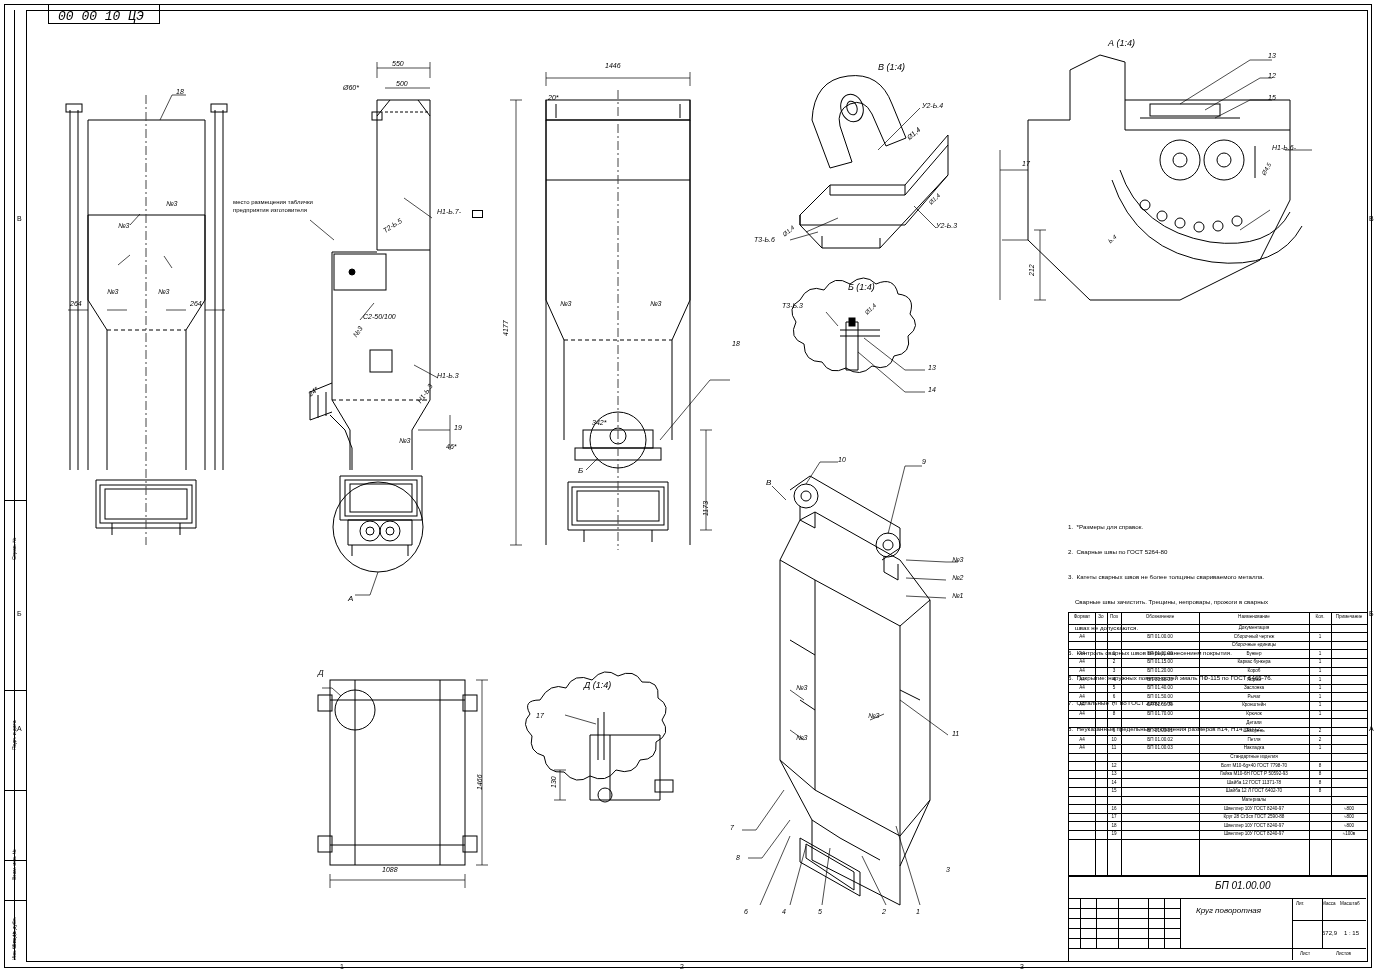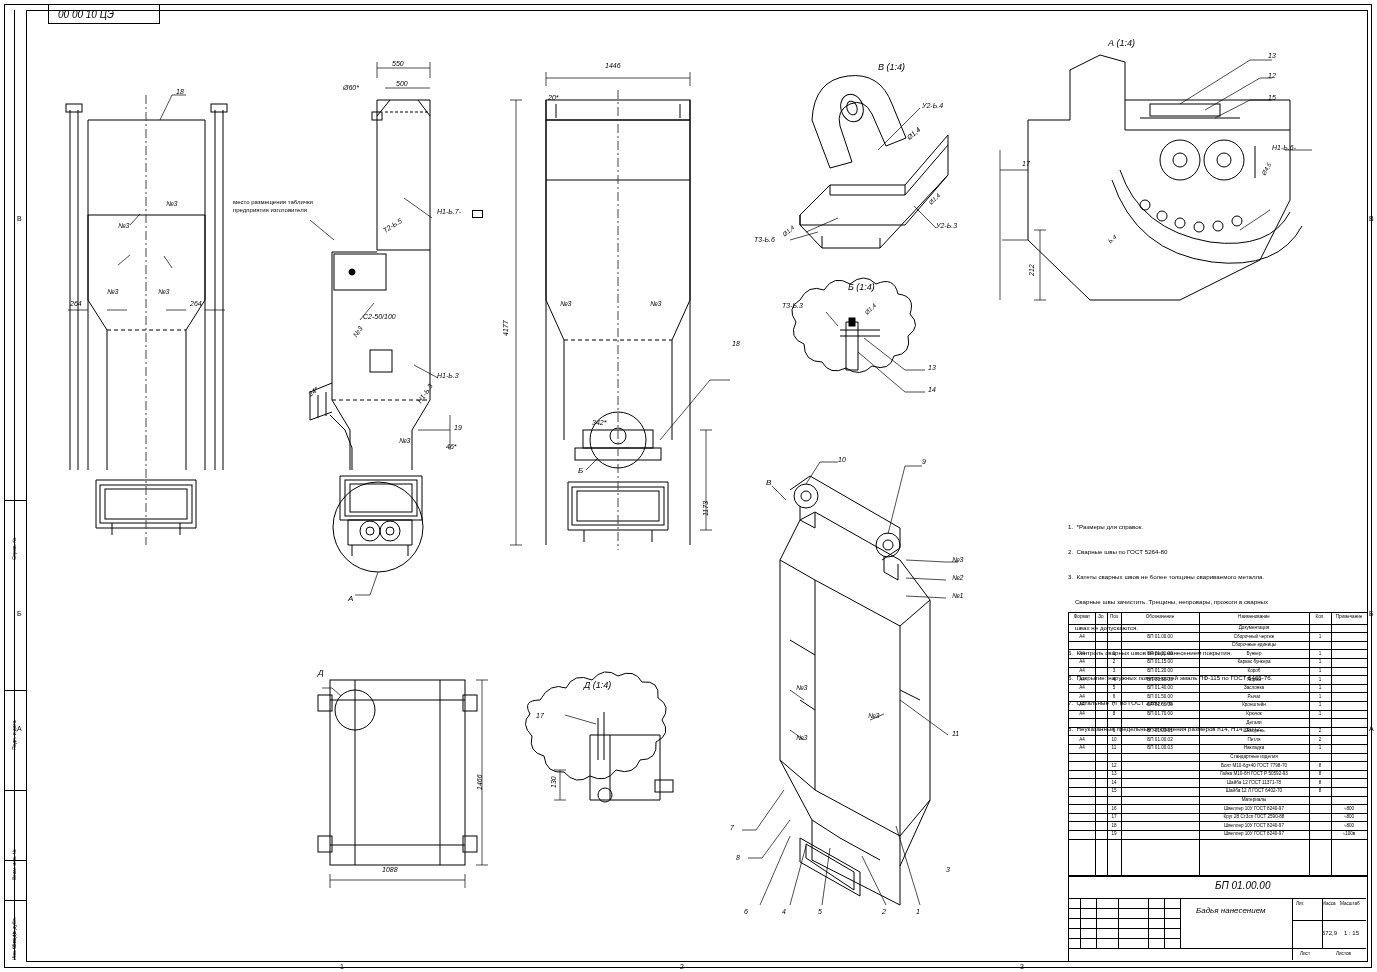--- a/index.html
+++ b/index.html
@@ -23,21 +23,21 @@
   .big{font-size:10px;font-style:italic;}
 </style>
 </head>
 <body>
 
 <div class="sheet">
   <div class="frame-outer"></div>
   <div class="frame-inner"></div>
 
   <div class="box" style="left:48px;top:4px;width:110px;height:18px;"></div>
-  <div class="lbl it" style="left:58px;top:9px;font-size:10px;">00 00 10 ЦЭ</div>
+  <div class="lbl it" style="left:58px;top:9px;font-size:13px;font-family:Liberation Mono, monospace;">00 00 10 ЦЭ</div>
 
   <div class="ln vl" style="left:26px;top:10px;height:950px;"></div>
   <div class="ln vl" style="left:14px;top:10px;height:950px;"></div>
   <div class="ln hl" style="left:4px;top:500px;width:22px;"></div>
   <div class="ln hl" style="left:4px;top:690px;width:22px;"></div>
   <div class="ln hl" style="left:4px;top:790px;width:22px;"></div>
   <div class="ln hl" style="left:4px;top:860px;width:22px;"></div>
   <div class="ln hl" style="left:4px;top:900px;width:22px;"></div>
 
   <div style="position:absolute;left:11px;top:560px;transform:rotate(-90deg);transform-origin:left top;font-size:5px;">Справ. №</div>
@@ -575,21 +575,21 @@
   <div class="ln vl" style="left:1096px;top:898px;height:50px;"></div>
   <div class="ln vl" style="left:1118px;top:898px;height:50px;"></div>
   <div class="ln vl" style="left:1148px;top:898px;height:50px;"></div>
   <div class="ln vl" style="left:1164px;top:898px;height:50px;"></div>
   <div class="ln hl" style="left:1068px;top:908px;width:112px;"></div>
   <div class="ln hl" style="left:1068px;top:918px;width:112px;"></div>
   <div class="ln hl" style="left:1068px;top:928px;width:112px;"></div>
   <div class="ln hl" style="left:1068px;top:938px;width:112px;"></div>
 
   <div class="lbl it big" style="left:1215px;top:880px;">БП 01.00.00</div>
-  <div class="lbl it" style="left:1196px;top:906px;font-size:8px;">Бадья нанесением</div>
+  <div class="lbl it" style="left:1196px;top:906px;font-size:8px;">Круг поворотная</div>
   <div class="tbl-cell" style="left:1296px;top:901px;">Лит.</div>
   <div class="tbl-cell" style="left:1322px;top:901px;">Масса</div>
   <div class="tbl-cell" style="left:1340px;top:901px;">Масштаб</div>
   <div class="tbl-cell" style="left:1322px;top:930px;font-size:6px;">672,9</div>
   <div class="tbl-cell" style="left:1344px;top:930px;font-size:6px;">1 : 15</div>
   <div class="tbl-cell" style="left:1300px;top:951px;">Лист</div>
   <div class="tbl-cell" style="left:1336px;top:951px;">Листов</div>
 </div>
 
 </body></html>

